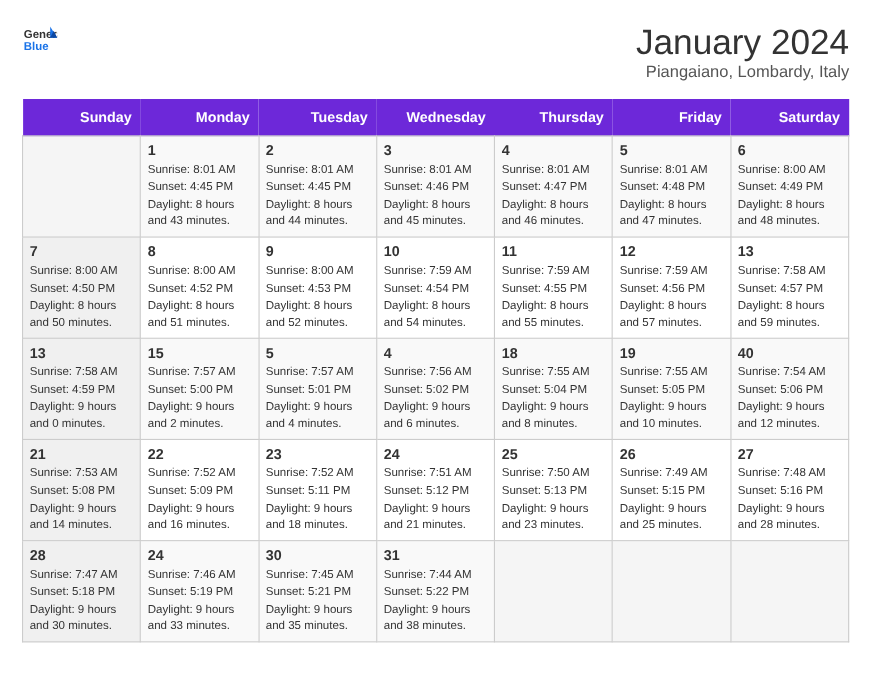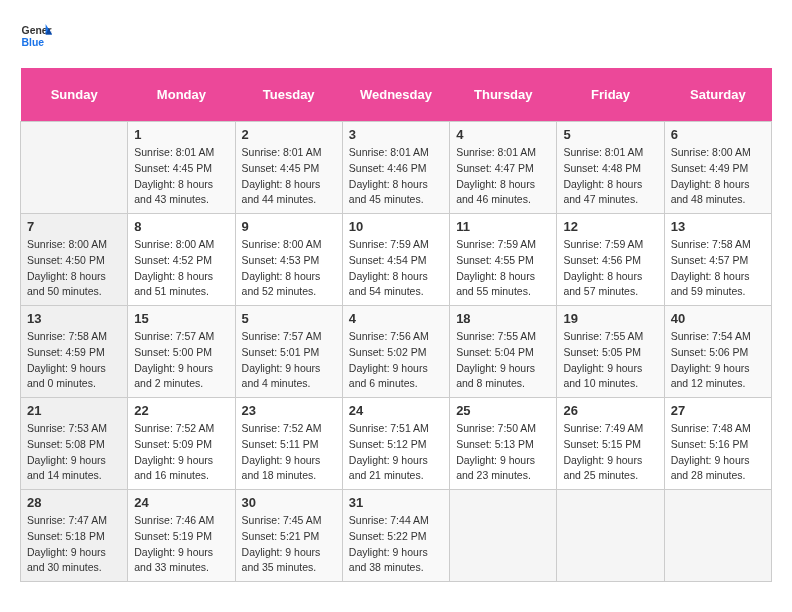--- a/index.html
+++ b/index.html
@@ -36,24 +36,24 @@
     .location {
       font-size: 15px;
       color: #555;
     }
     table {
       width: 100%;
       border-collapse: collapse;
       font-size: 11px;
     }
     thead tr th {
-      background-color: #ec4899;
+      background-color: #6d28d9;
       color: #fff;
-      padding: 19px 8px;
-      text-align: center;
+      padding: 9px 8px;
+      text-align: right;
       font-size: 13px;
       font-weight: 600;
     }
     tbody tr td {
       border: 1px solid #ccc;
       vertical-align: top;
       padding: 5px 6px;
       width: 107px;
       min-height: 80px;
       background: #fff;
@@ -84,20 +84,24 @@
 
 <div class="header">
   <div class="logo">
     <svg class="logo-icon" viewBox="0 0 40 40">
       <text x="2" y="18" font-size="13" font-weight="bold" fill="#333" font-family="Arial">General</text>
       <text x="2" y="32" font-size="13" font-weight="bold" fill="#1a73e8" font-family="Arial">Blue</text>
       <polygon points="32,5 40,18 32,18" fill="#1a73e8"></polygon>
       <polygon points="32,18 40,18 36,10" fill="#0d47a1"></polygon>
     </svg>
   </div>
+  <div class="title-block">
+    <div class="month-title">January 2024</div>
+    <div class="location">Piangaiano, Lombardy, Italy</div>
+  </div>
 </div>
 
 <table>
   <thead>
     <tr>
     <th>Sunday</th>
         <th>Monday</th>
         <th>Tuesday</th>
         <th>Wednesday</th>
         <th>Thursday</th>

